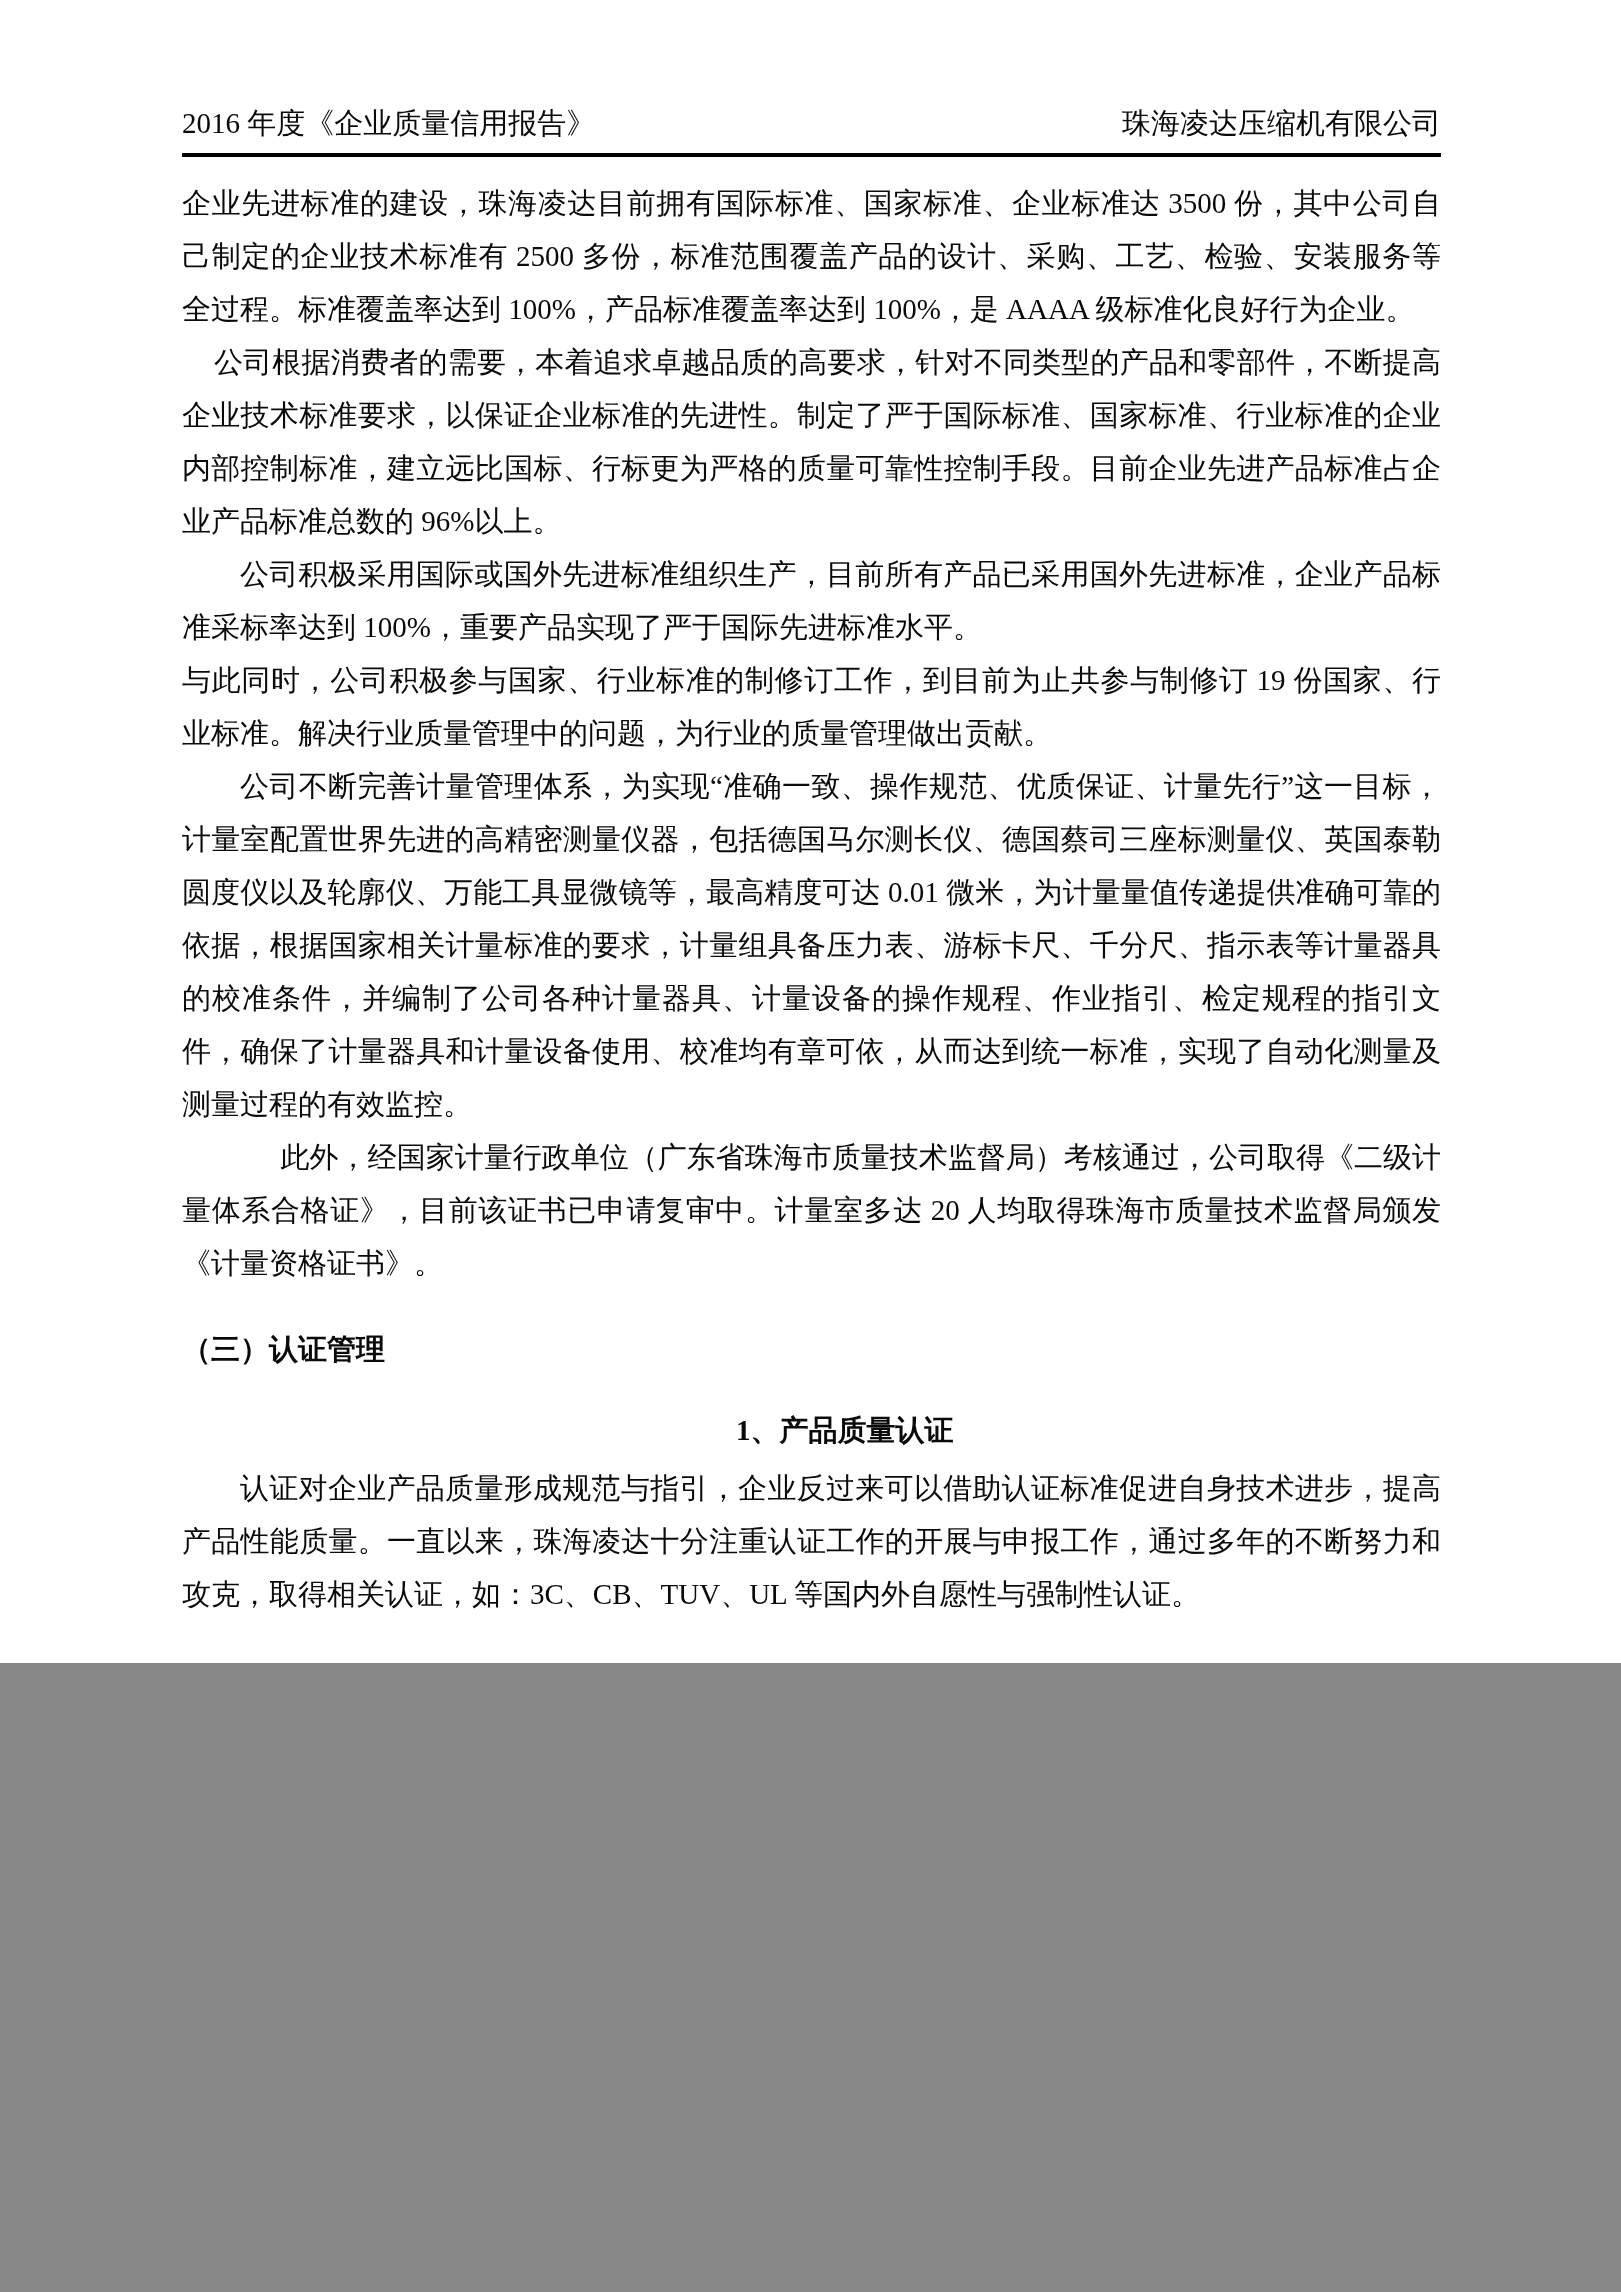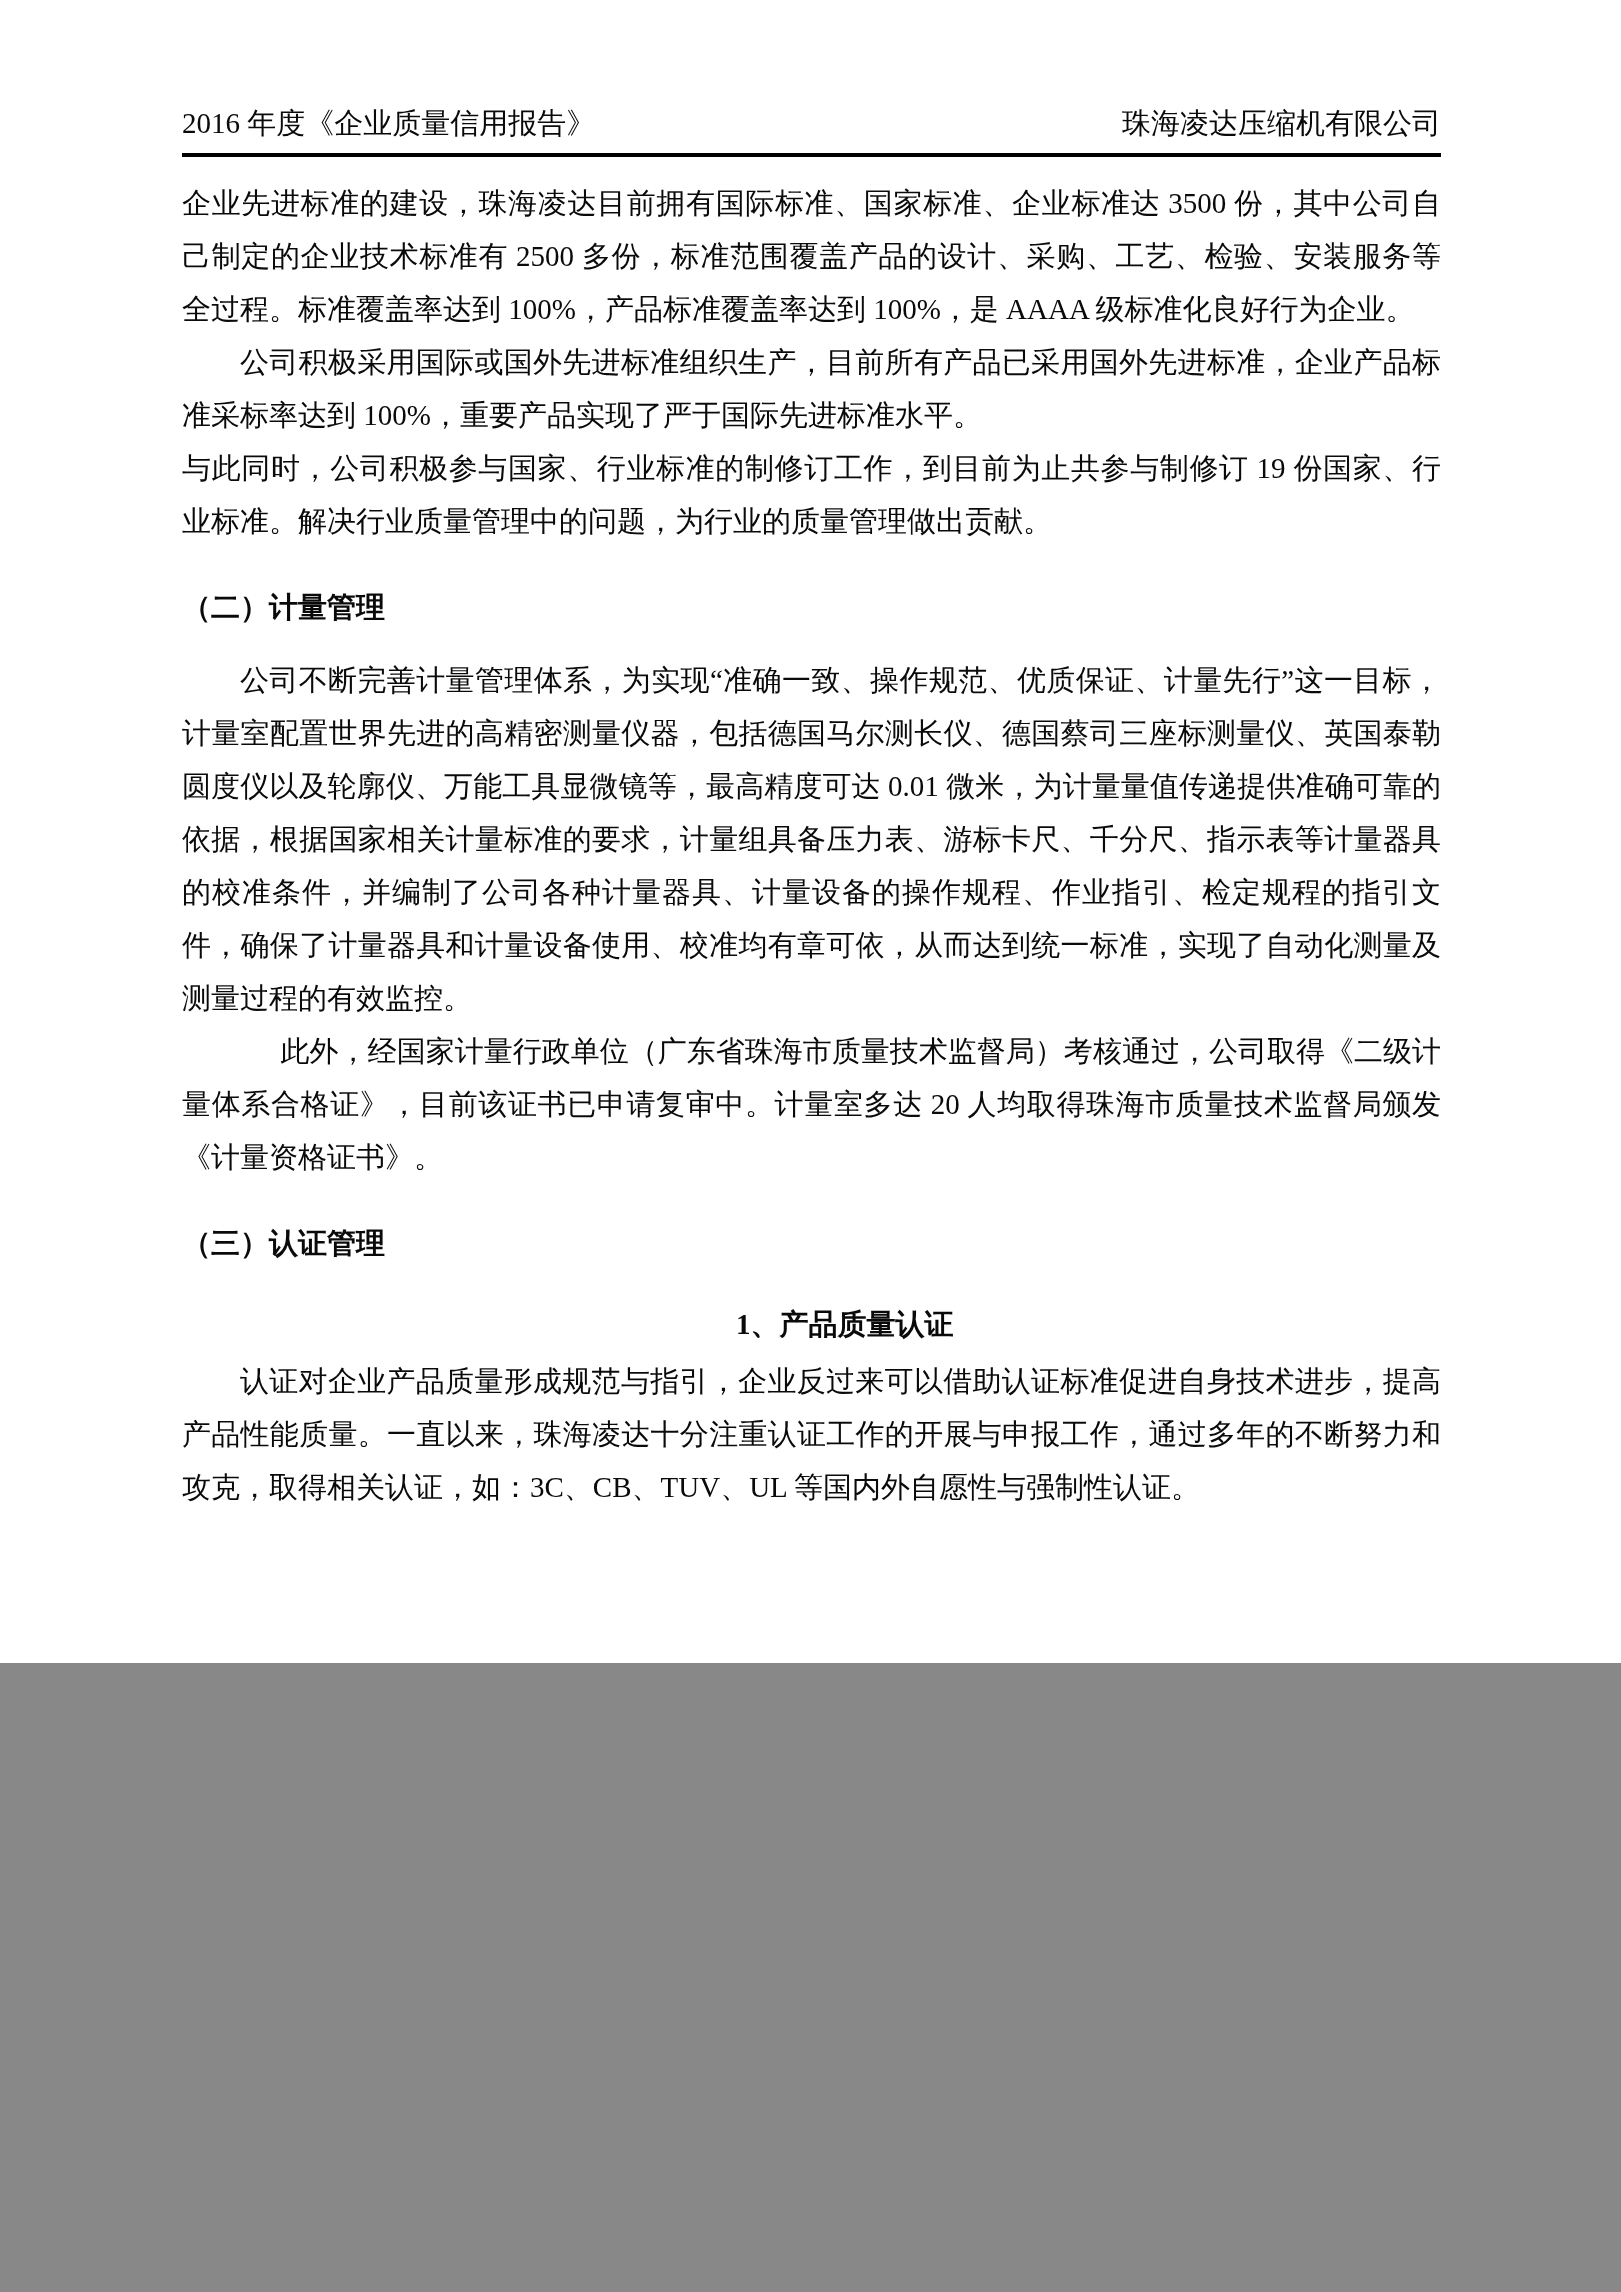--- a/index.html
+++ b/index.html
@@ -81,26 +81,26 @@
 
   <div class="page-header">
     <span class="h-left">2016 年度《企业质量信用报告》</span>
     <span class="h-right">珠海凌达压缩机有限公司</span>
   </div>
 
   <div class="content">
 
     <p class="para indent-0">企业先进标准的建设，珠海凌达目前拥有国际标准、国家标准、企业标准达 3500 份，其中公司自己制定的企业技术标准有 2500 多份，标准范围覆盖产品的设计、采购、工艺、检验、安装服务等全过程。标准覆盖率达到 100%，产品标准覆盖率达到 100%，是 AAAA 级标准化良好行为企业。</p>
 
+    <p class="para indent-1">公司根据消费者的需要，本着追求卓越品质的高要求，针对不同类型的产品和零部件，不断提高企业技术标准要求，以保证企业标准的先进性。制定了严于国际标准、国家标准、行业标准的企业内部控制标准，建立远比国标、行标更为严格的质量可靠性控制手段。目前企业先进产品标准占企业产品标准总数的 96%以上。</p>
 
     <p class="para indent-2">公司积极采用国际或国外先进标准组织生产，目前所有产品已采用国外先进标准，企业产品标准采标率达到 100%，重要产品实现了严于国际先进标准水平。</p>
 
     <p class="para indent-0">与此同时，公司积极参与国家、行业标准的制修订工作，到目前为止共参与制修订 19 份国家、行业标准。解决行业质量管理中的问题，为行业的质量管理做出贡献。</p>
 
-    <h2 class="section-heading">（二）计量管理</h2>
 
 
     <p class="para indent-2">公司不断完善计量管理体系，为实现“准确一致、操作规范、优质保证、计量先行”这一目标，计量室配置世界先进的高精密测量仪器，包括德国马尔测长仪、德国蔡司三座标测量仪、英国泰勒圆度仪以及轮廓仪、万能工具显微镜等，最高精度可达 0.01 微米，为计量量值传递提供准确可靠的依据，根据国家相关计量标准的要求，计量组具备压力表、游标卡尺、千分尺、指示表等计量器具的校准条件，并编制了公司各种计量器具、计量设备的操作规程、作业指引、检定规程的指引文件，确保了计量器具和计量设备使用、校准均有章可依，从而达到统一标准，实现了自动化测量及测量过程的有效监控。</p>
 
     <p class="para indent-35">此外，经国家计量行政单位（广东省珠海市质量技术监督局）考核通过，公司取得《二级计量体系合格证》，目前该证书已申请复审中。计量室多达 20 人均取得珠海市质量技术监督局颁发《计量资格证书》。</p>
 
     <h2 class="section-heading">（三）认证管理</h2>
 
     <h3 class="sub-heading">1、产品质量认证</h3>
 

